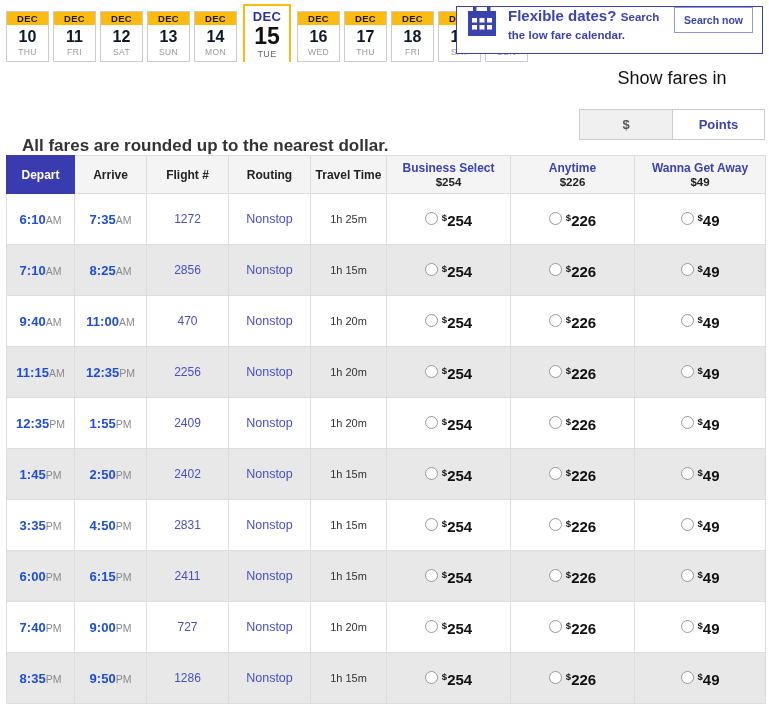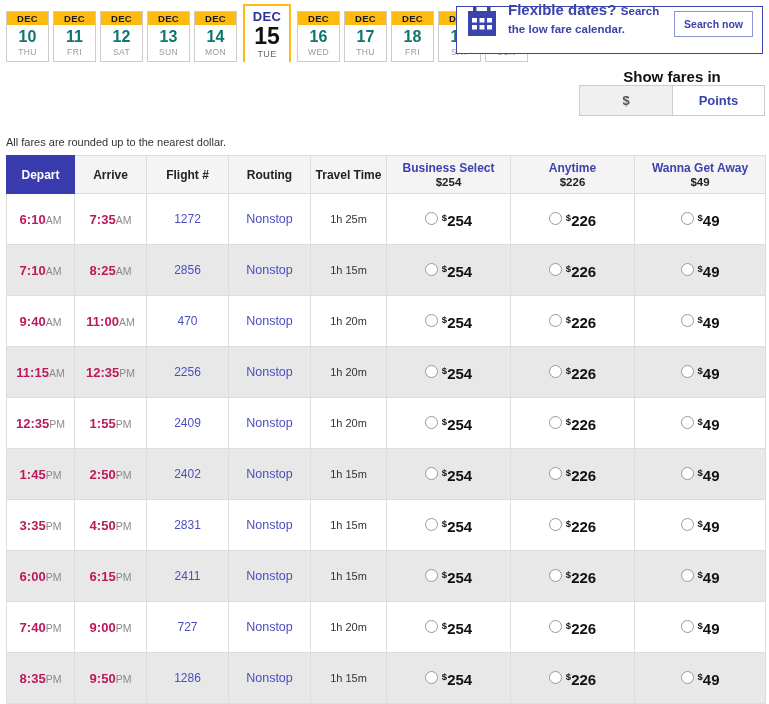--- a/index.html
+++ b/index.html
@@ -35,21 +35,21 @@
     color: #1a1a1a;
     font-size: 9.5px;
     font-weight: bold;
     letter-spacing: .3px;
     line-height: 13px;
     height: 13px;
   }
   .date-tab .day {
     font-size: 16px;
     font-weight: bold;
-    color: #0f766e;
+    color: #0f172a;
     line-height: 21px;
     padding-top: 1px;
   }
   .date-tab .dow {
     font-size: 8.5px;
     color: #999999;
     letter-spacing: .4px;
     line-height: 11px;
   }
   .date-tab.selected {
@@ -84,22 +84,22 @@
   
   .promo {
     position: absolute;
     left: 456px;
     top: 6px;
     width: 307px;
     height: 48px;
     border: 1px solid #3b43ac;
     background: #ffffff;
     display: flex;
-    align-items: flex-end;
-    padding: 0 9px 16px 11px;
+    align-items: flex-start;
+    padding: 0 9px 0 11px;
   }
   .promo-icon { flex: 0 0 auto; margin-right: 12px; line-height: 0; }
   .promo-text { flex: 1 1 auto; }
   .promo-title {
     font-size: 15px;
     font-weight: bold;
     color: #3b43ac;
     line-height: 17px;
   }
   .promo-sub {
@@ -123,24 +123,24 @@
 
   
   .fares-in {
     position: absolute;
     right: 4px;
     top: 68px;
     width: 186px;
     text-align: center;
   }
   .fares-in-label {
-    font-size: 15px;
-    font-weight: bold;
+    font-size: 18px;
+    font-weight: normal;
     color: #111111;
-    margin-bottom: 0;
+    margin-bottom: 20px;
   }
   .toggle {
     display: flex;
     border: 1px solid #cccccc;
     height: 31px;
   }
   .toggle-opt {
     flex: 1 1 50%;
     display: flex;
     align-items: center;
@@ -148,24 +148,25 @@
     font-size: 13px;
     font-weight: bold;
     cursor: pointer;
   }
   .toggle-opt.on { background: #f0f0f0; color: #555555; }
   .toggle-opt.off { background: #ffffff; color: #3b43ac; border-left: 1px solid #cccccc; }
 
   
   .note {
     position: absolute;
-    left: 6px;
+    left: 22px;
     top: 136px;
-    font-size: 11px;
+    font-size: 17px;
     color: #333333;
+    font-weight: bold;
   }
 
   
   .fare-table {
     position: absolute;
     left: 6px;
     top: 155px;
     width: 759px;
     border-collapse: collapse;
     table-layout: fixed;
@@ -206,21 +207,21 @@
     border: 1px solid #dddddd;
     height: 51px;
     text-align: center;
     font-size: 12.5px;
     color: #111111;
     padding: 2px;
     background: #ffffff;
   }
   .fare-table tr.alt td { background: #e8e8e8; }
 
-  .t-time { font-weight: bold; font-size: 13px; color: #be185d; }
+  .t-time { font-weight: bold; font-size: 13px; color: #1d4ed8; }
   .t-mer { font-size: 10.5px; color: #8a8a8a; font-weight: normal; margin-left: 0; }
   .lnk { color: #4a4fc0; font-size: 12px; cursor: pointer; }
   .lnk.routing { font-size: 12.5px; }
   .dur { font-size: 11px; color: #333333; text-align: right; }
 
   .fare-cell {
     display: inline-flex;
     align-items: center;
     justify-content: center;
     cursor: pointer;

